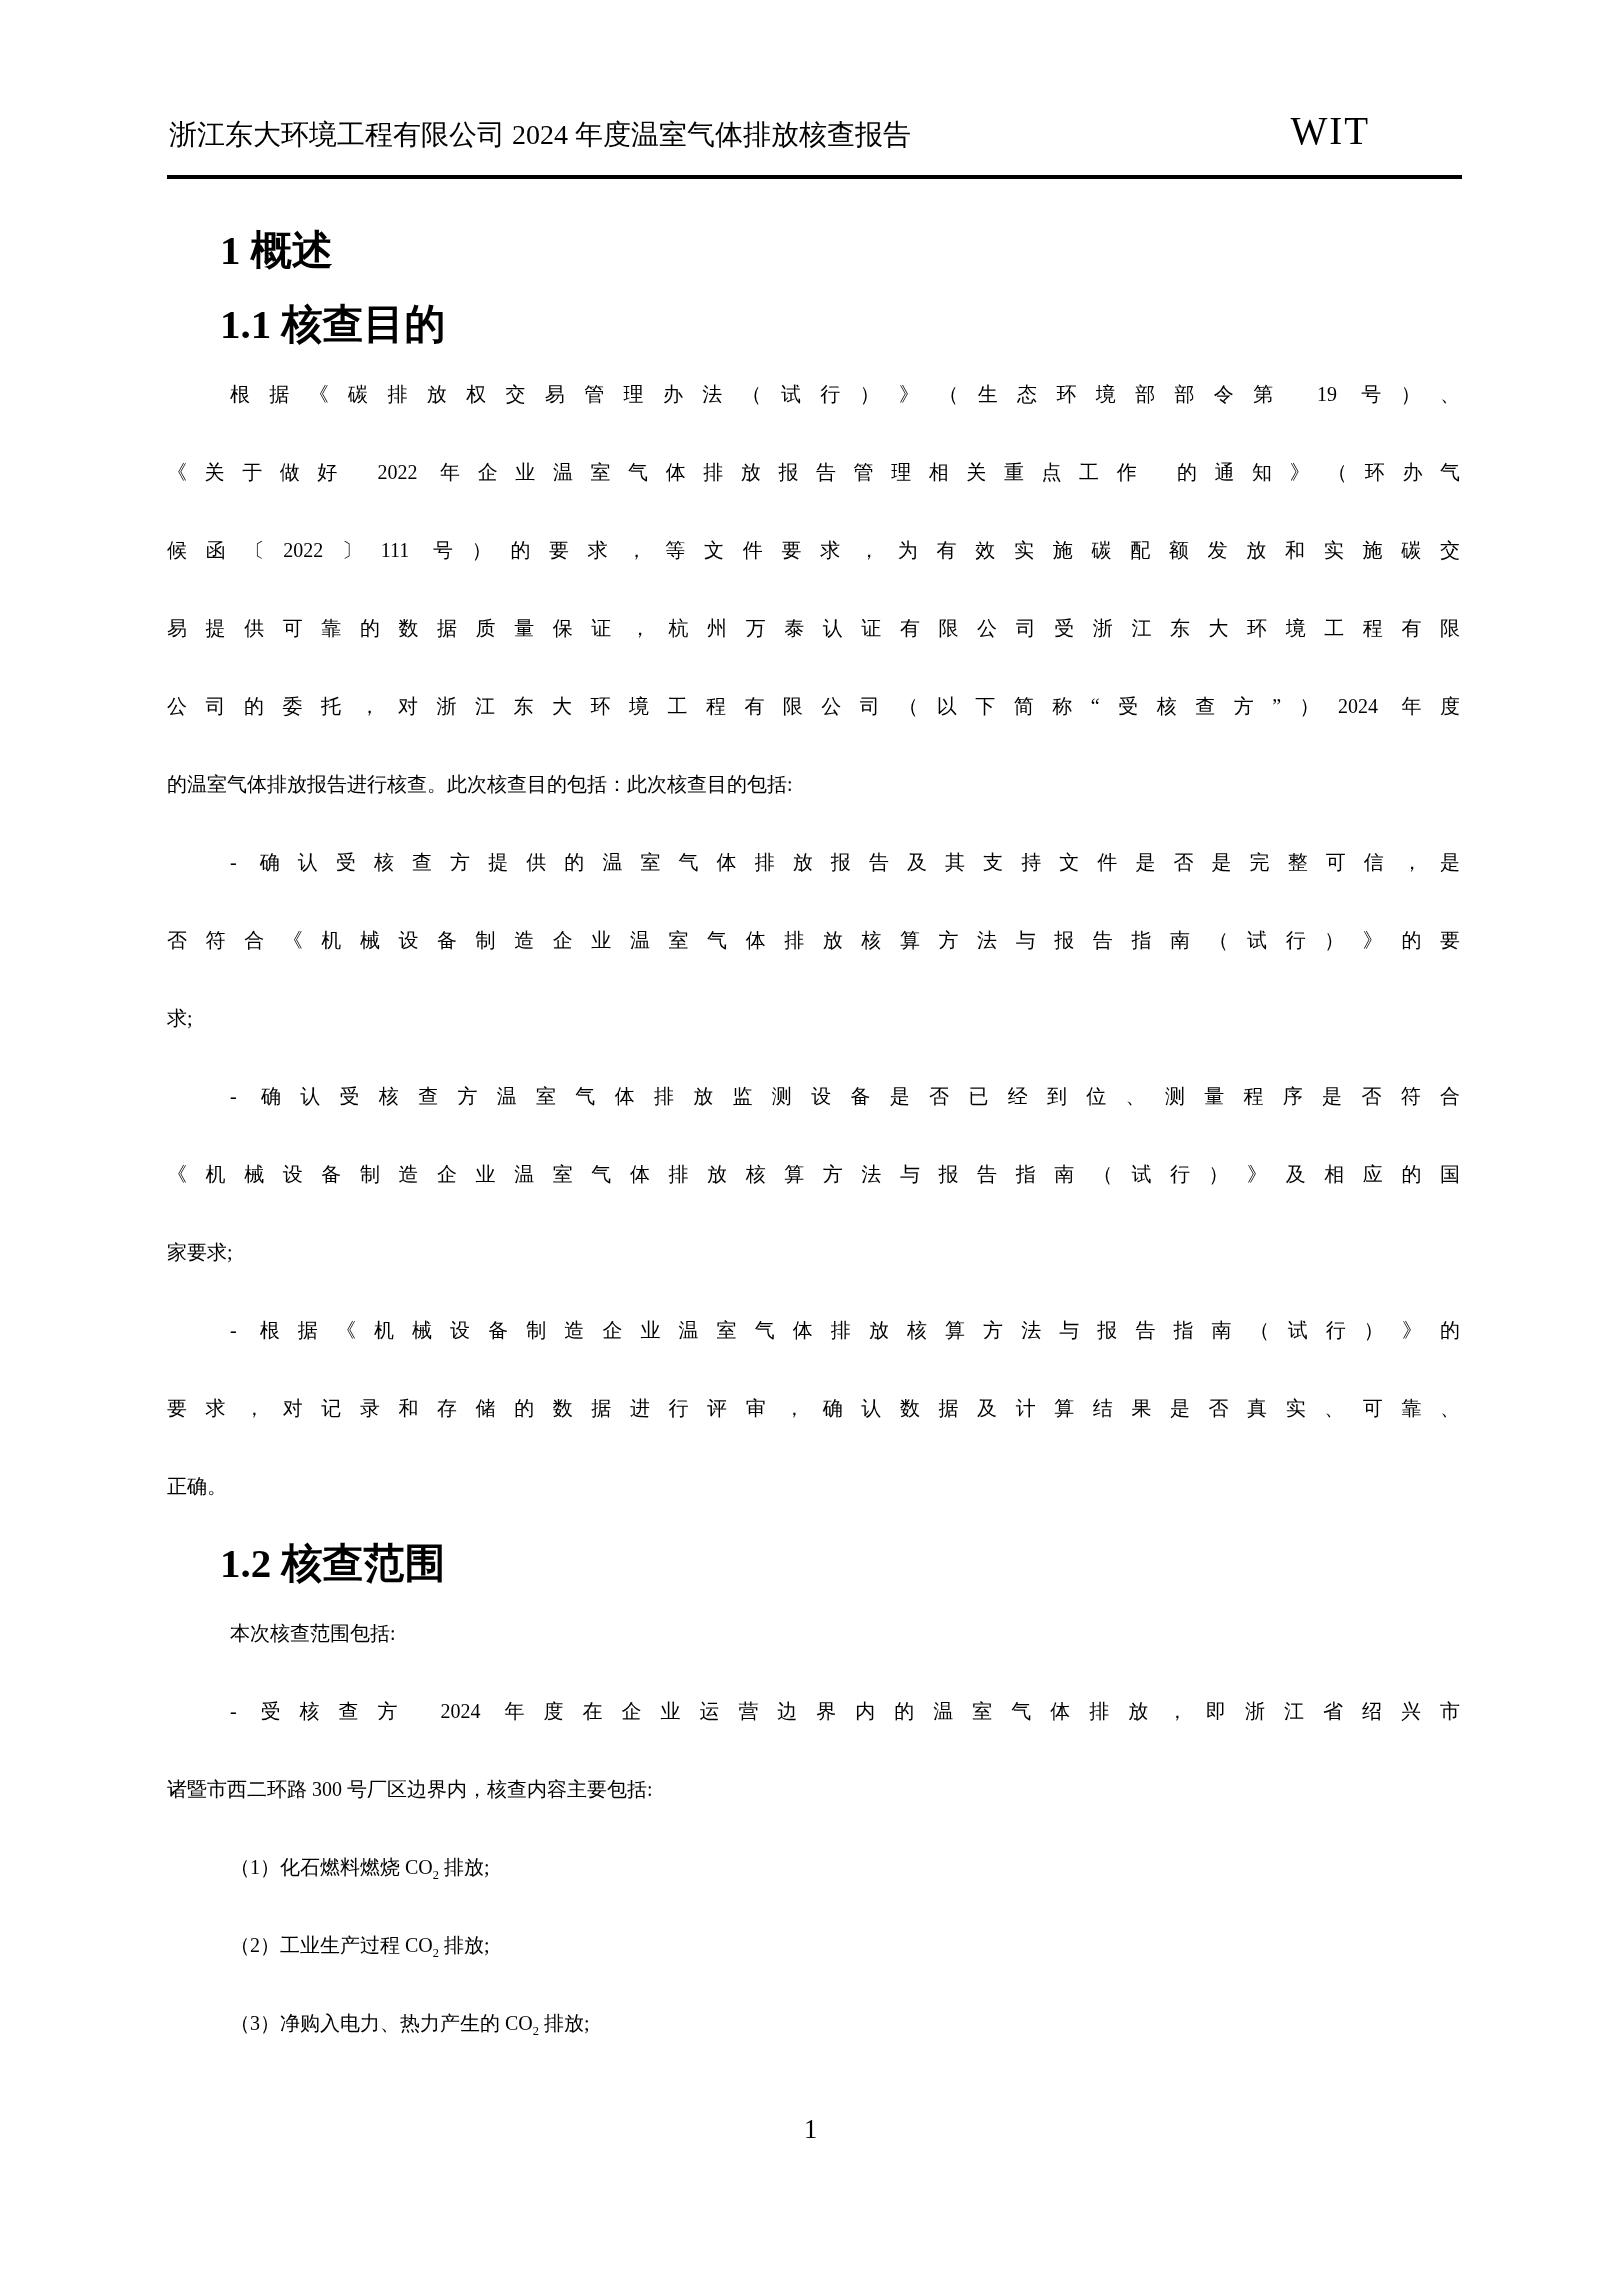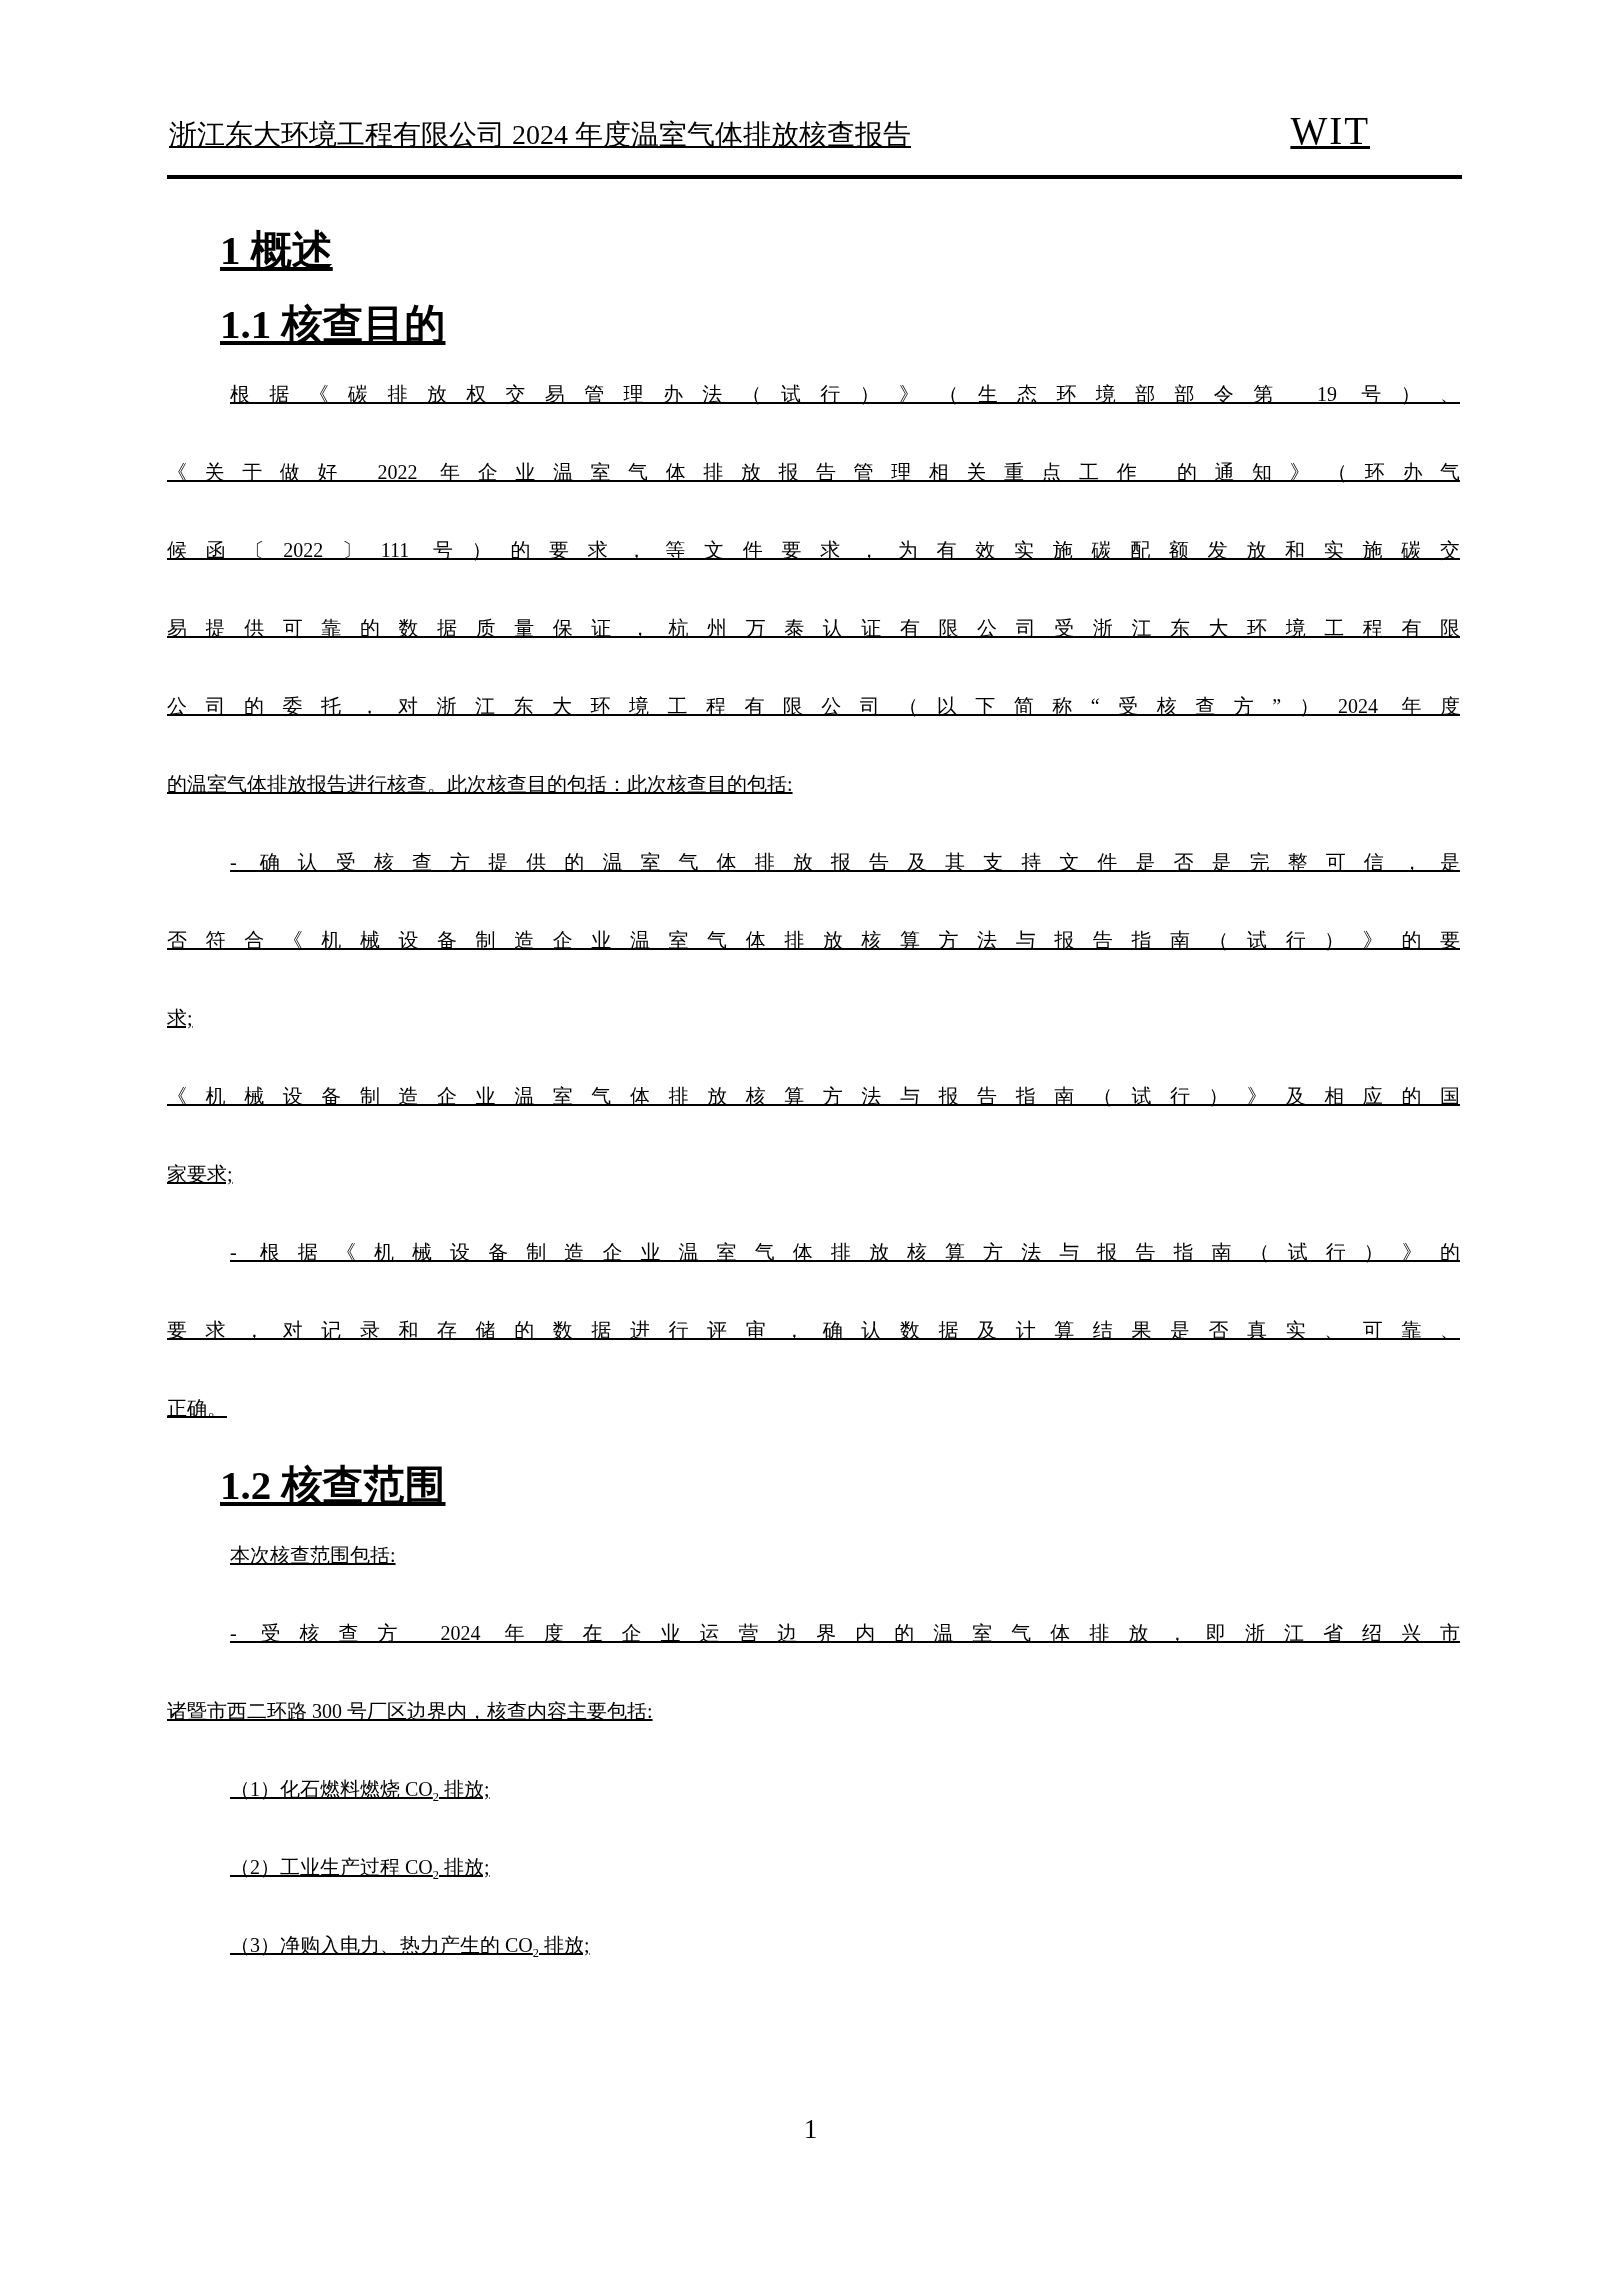--- a/index.html
+++ b/index.html
@@ -8,21 +8,20 @@
     background: #ffffff;
   }
   .page {
     position: relative;
     width: 1621px;
     height: 2292px;
     background: #ffffff;
     color: #000000;
     font-family: "Liberation Serif", "DejaVu Serif", serif;
     overflow: hidden;
-    text-decoration: underline;
   }
   .hdr {
     padding: 112px 161px 0 169px;
     display: flex;
     justify-content: space-between;
     align-items: baseline;
     font-size: 28px;
     line-height: 37px;
     white-space: nowrap;
   }
@@ -94,20 +93,21 @@
     <div class="t jline">《关于做好 2022 年企业温室气体排放报告管理相关重点工作 的通知》（环办气</div>
     <div class="t jline">候函〔2022〕111 号）的要求，等文件要求，为有效实施碳配额发放和实施碳交</div>
     <div class="t jline">易提供可靠的数据质量保证，杭州万泰认证有限公司受浙江东大环境工程有限</div>
     <div class="t jline">公司的委托，对浙江东大环境工程有限公司（以下简称“受核查方”）2024 年度</div>
     <div class="t">的温室气体排放报告进行核查。此次核查目的包括：此次核查目的包括:</div>
 
     <div class="t jline ind">- 确认受核查方提供的温室气体排放报告及其支持文件是否是完整可信，是</div>
     <div class="t jline">否符合《机械设备制造企业温室气体排放核算方法与报告指南（试行）》的要</div>
     <div class="t">求;</div>
 
+    <div class="t jline ind">- 确认受核查方温室气体排放监测设备是否已经到位、测量程序是否符合</div>
     <div class="t jline">《机械设备制造企业温室气体排放核算方法与报告指南（试行）》及相应的国</div>
     <div class="t">家要求;</div>
 
     <div class="t jline ind">- 根据《机械设备制造企业温室气体排放核算方法与报告指南（试行）》的</div>
     <div class="t jline">要求，对记录和存储的数据进行评审，确认数据及计算结果是否真实、可靠、</div>
     <div class="t">正确。</div>
 
     <div class="h2 h2b">1.2 核查范围</div>
 
     <div class="t ind">本次核查范围包括:</div>

